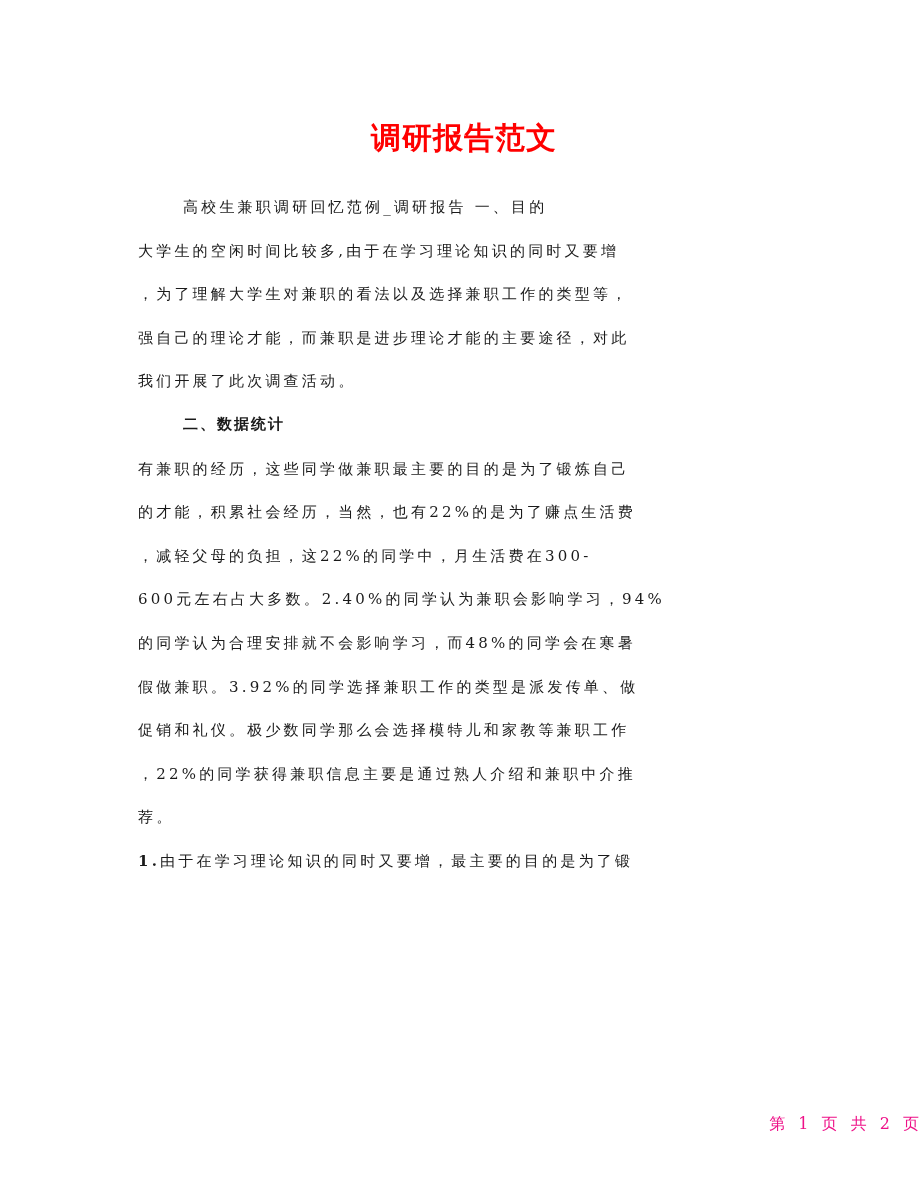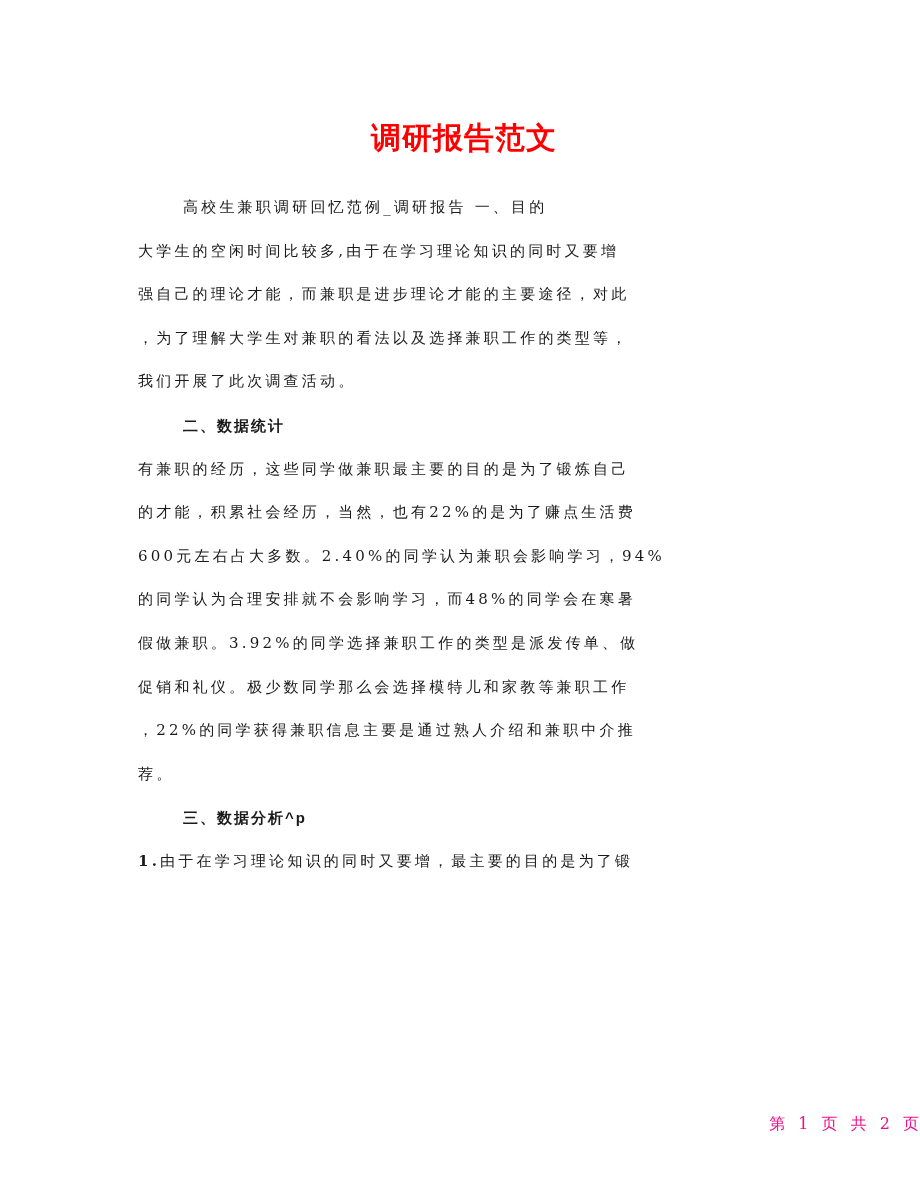--- a/index.html
+++ b/index.html
@@ -47,21 +47,21 @@
       font-size: 15px;
       letter-spacing: 3.2px;
       white-space: nowrap;
       color: #1a1a1a;
     }
     .line.indent {
       padding-left: 45px;
     }
     .line.heading {
       padding-left: 45px;
-      font-family: Liberation Sans, sans-serif;
+      font-family: Liberation Mono, monospace;
       font-weight: bold;
       letter-spacing: 2px;
     }
     .num {
       font-weight: bold;
     }
     .footer {
       position: absolute;
       left: 0;
       top: 1112px;
@@ -76,30 +76,30 @@
   </style>
 </head>
 <body>
 
 <div class="page">
   <div class="title">调研报告范文</div>
 
   <div class="body">
     <div class="line indent">高校生兼职调研回忆范例_调研报告 一、目的</div>
     <div class="line">大学生的空闲时间比较多,由于在学习理论知识的同时又要增</div>
+    <div class="line">，为了理解大学生对兼职的看法以及选择兼职工作的类型等，</div>
     <div class="line">强自己的理论才能，而兼职是进步理论才能的主要途径，对此</div>
-    <div class="line">，为了理解大学生对兼职的看法以及选择兼职工作的类型等，</div>
     <div class="line">我们开展了此次调查活动。</div>
     <div class="line heading">二、数据统计</div>
     <div class="line">有兼职的经历，这些同学做兼职最主要的目的是为了锻炼自己</div>
     <div class="line">的才能，积累社会经历，当然，也有22%的是为了赚点生活费</div>
+    <div class="line">，减轻父母的负担，这22%的同学中，月生活费在300-</div>
     <div class="line">600元左右占大多数。2.40%的同学认为兼职会影响学习，94%</div>
     <div class="line">的同学认为合理安排就不会影响学习，而48%的同学会在寒暑</div>
     <div class="line">假做兼职。3.92%的同学选择兼职工作的类型是派发传单、做</div>
     <div class="line">促销和礼仪。极少数同学那么会选择模特儿和家教等兼职工作</div>
     <div class="line">，22%的同学获得兼职信息主要是通过熟人介绍和兼职中介推</div>
     <div class="line">荐。</div>
-    <div class="line heading">三、数据分析^p</div>
     <div class="line"><span class="num">1.</span><span>由于在学习理论知识的同时又要增，最主要的目的是为了锻</span></div>
   </div>
 
   <div class="footer">第 1 页 共 2 页</div>
 </div>
 
 </body></html>

